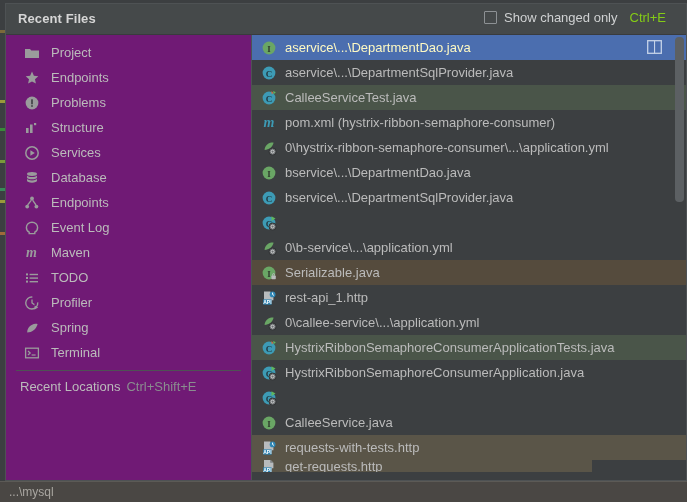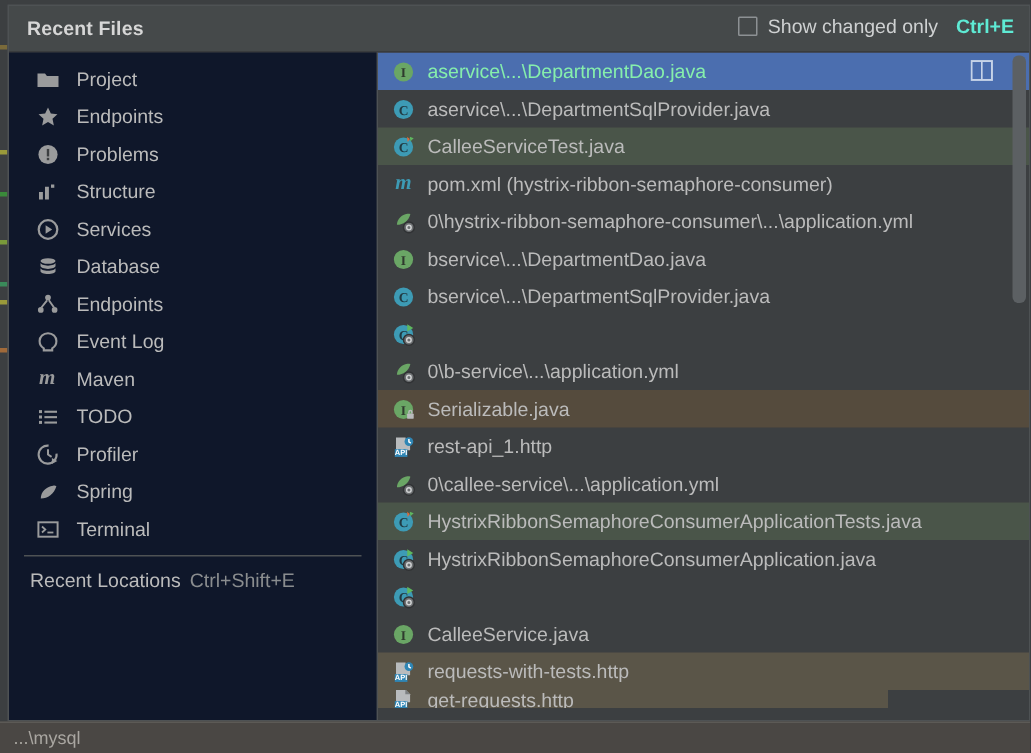--- a/index.html
+++ b/index.html
@@ -46,44 +46,44 @@
   .popup-title {
     position: absolute;
     left: 12px; top: 7px;
     font-size: 13px;
     font-weight: bold;
     color: #d6d6d6;
     letter-spacing: .1px;
   }
   .changed-only {
     position: absolute;
-    right: 10px; top: 6px;
+    right: 20px; top: 6px;
     display: flex; align-items: center; gap: 7px;
   }
   .cb {
     width: 13px; height: 13px;
     border: 1px solid #8d9194;
     background: #45494a;
     box-sizing: border-box;
     border-radius: 1px;
     display: inline-block;
   }
   .changed-label { font-size: 13px; color: #cfd1d2; }
-  .changed-shortcut { font-size: 13px; color: #5eead4; margin-left: 5px; font-weight: bold; }
+  .changed-shortcut { font-size: 13px; color: #84cc16; margin-left: 5px; }
 
   
   .popup-body {
     position: absolute;
     left: 0; top: 31px;
     width: 680px; height: 445px;
     display: flex;
   }
   .side-panel {
     width: 245px;
-    background: #0f172a;
+    background: #701a75;
     position: relative;
     flex: 0 0 245px;
   }
   .splitter {
     width: 1px;
     background: #4e5254;
     flex: 0 0 1px;
   }
   .file-panel {
     flex: 1 1 auto;
@@ -151,21 +151,21 @@
     display: inline-flex;
     align-items: center;
     justify-content: center;
     position: relative;
   }
   .file-name {
     font-size: 13px;
     color: #bbbbbb;
     white-space: nowrap;
   }
-  .file-row.sel .file-name { color: #86efac; }
+  .file-row.sel .file-name { color: #fef9c3; }
   .split-icon {
     position: absolute;
     right: 24px; top: 5px;
     width: 15px; height: 14px;
   }
 
   
   .file-row.clipped { overflow: hidden; }
 
   

